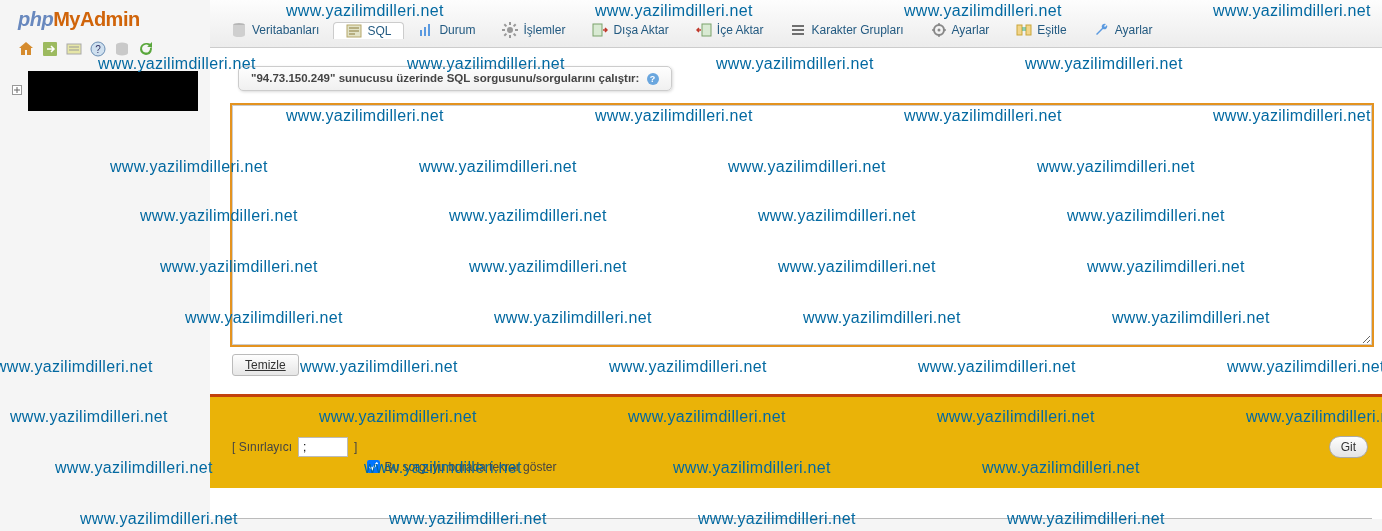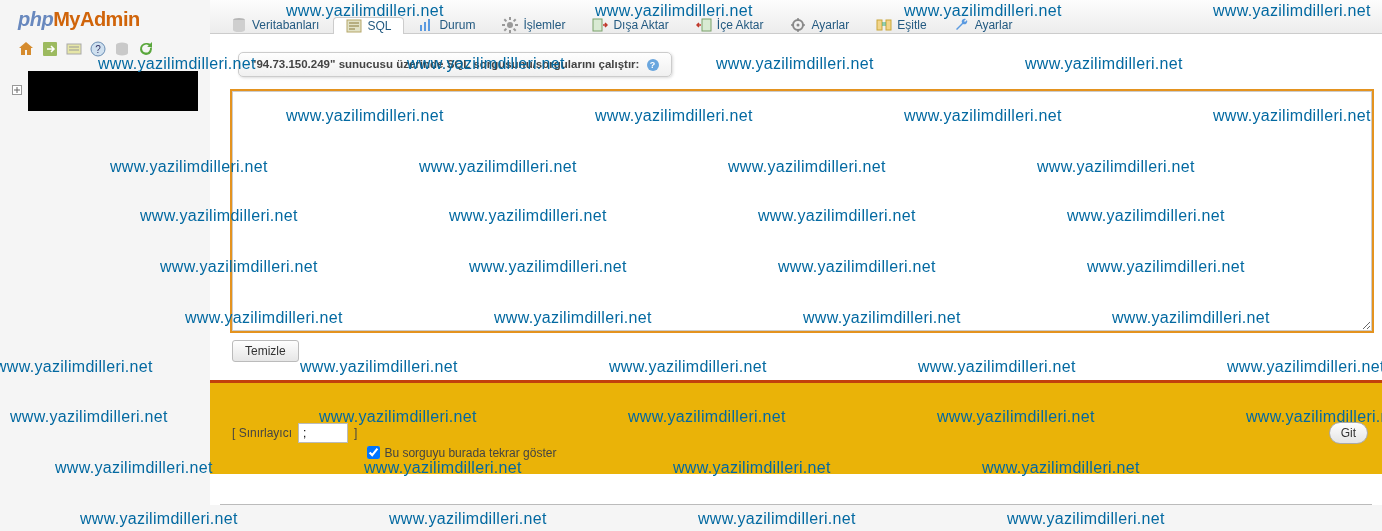--- a/index.html
+++ b/index.html
@@ -68,22 +68,22 @@
     left: 210px;
     top: 0;
     right: 0;
     bottom: 0;
     background: #f5f5f5;
   }
   .tabs {
     display: flex;
     background: linear-gradient(#fdfdfd, #ececec);
     border-bottom: 1px solid #ccc;
-    height: 34px;
-    align-items: flex-end;
+    height: 48px;
+    align-items: center;
     padding-top: 12px;
     padding-left: 8px;
     gap: 0;
   }
   .tab {
     display: flex;
     align-items: center;
     gap: 5px;
     padding: 0 12px;
     border: 1px solid transparent;
@@ -153,20 +153,21 @@
   }
   .btn {
     background: linear-gradient(#fefefe, #e6e6e6);
     border: 1px solid #bbb;
     border-radius: 3px;
     padding: 3px 12px;
     font-size: 12px;
     color: #333;
     cursor: pointer;
     margin-top: 6px;
+    text-decoration: underline;
   }
   .footer-bar {
     background: #eab308;
     border-top: 3px solid #c2410c;
     padding: 24px 14px 14px 22px;
     display: flex;
     align-items: center;
     justify-content: space-between;
     margin-top: 8px;
   }
@@ -288,20 +289,26 @@
           <path d="M11 8h4M13 6l2 2-2 2" stroke="#c0392b" stroke-width="1.5" fill="none"></path>
         </svg>
       <span>Dışa Aktar</span>
     </div>
     <div class="tab">
       <svg viewBox="0 0 16 16">
           <rect x="6" y="2" width="9" height="12" fill="#d9ead3" stroke="#7aa26b"></rect>
           <path d="M1 8h4M3 6l-2 2 2 2" stroke="#c0392b" stroke-width="1.5" fill="none"></path>
         </svg>
       <span>İçe Aktar</span>
+    </div>
+    <div class="tab">
+      <svg viewBox="0 0 16 16">
+          <path d="M2 4h12M2 8h12M2 12h12" stroke="#444" stroke-width="1.5"></path>
+        </svg>
+      <span>Karakter Grupları</span>
     </div>
     <div class="tab">
       <svg viewBox="0 0 16 16">
           <circle cx="8" cy="8" r="5" fill="none" stroke="#888" stroke-width="2"></circle>
           <circle cx="8" cy="8" r="1.5" fill="#888"></circle>
           <g stroke="#888" stroke-width="1.5">
             <path d="M8 1v2M8 13v2M1 8h2M13 8h2"></path>
           </g>
         </svg>
       <span>Ayarlar</span>

